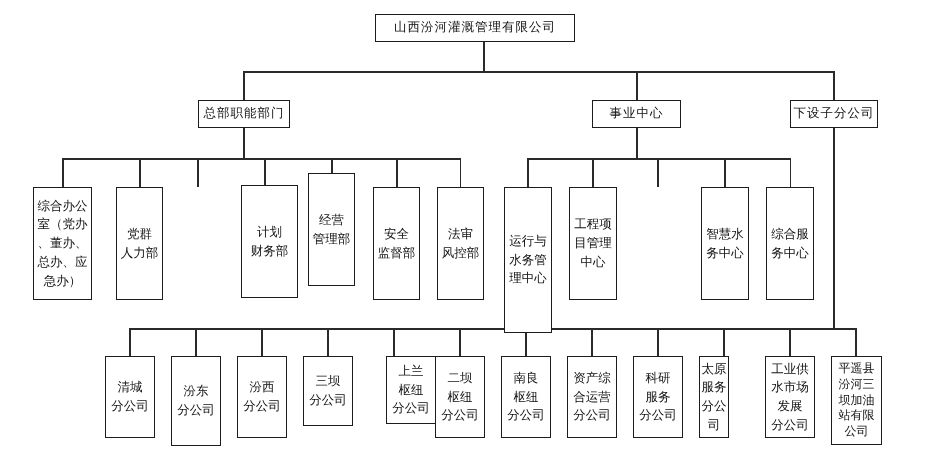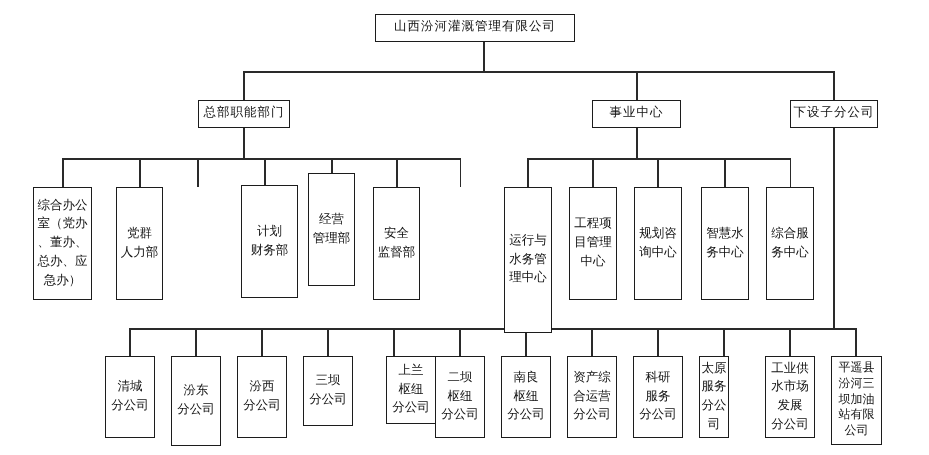--- a/index.html
+++ b/index.html
@@ -22,21 +22,20 @@
     background: #ffffff;
     color: #111111;
     display: flex;
     align-items: center;
     justify-content: center;
     text-align: center;
     white-space: pre-line;
     font-size: 12.5px;
     line-height: 1.5;
     padding: 1px;
-    font-family: Liberation Mono, monospace;
   }
   .box.single {
     line-height: 1.1;
     letter-spacing: 1px;
   }
   .box.lines5 {
     line-height: 1.32;
     font-size: 12px;
     letter-spacing: 0;
   }
@@ -105,29 +104,29 @@
 室（党办
 、董办、
 总办、应
 急办）</div>
   <div class="box" style="left:241px;top:185px;width:57px;height:113px">计划
 财务部</div>
   <div class="box" style="left:308px;top:173px;width:47px;height:113px">经营
 管理部</div>
   <div class="box" style="left:373px;top:187px;width:47px;height:113px">安全
 监督部</div>
+  <div class="box" style="left:437px;top:187px;width:47px;height:113px">法审
+风控部</div>
 
   <div class="box" style="left:504px;top:187px;width:48px;height:146px">运行与
 水务管
 理中心</div>
   <div class="box" style="left:569px;top:187px;width:48px;height:113px">工程项
 目管理
 中心</div>
-  <div class="box" style="left:634px;top:187px;width:48px;height:113px">规划咨
-询中心</div>
   <div class="box" style="left:701px;top:187px;width:48px;height:113px">智慧水
 务中心</div>
   <div class="box" style="left:766px;top:187px;width:48px;height:113px">综合服
 务中心</div>
 
   <div class="box" style="left:105px;top:356px;width:50px;height:82px">清城
 分公司</div>
   <div class="box" style="left:171px;top:356px;width:50px;height:90px">汾东
 分公司</div>
   <div class="box" style="left:237px;top:356px;width:50px;height:82px">汾西

